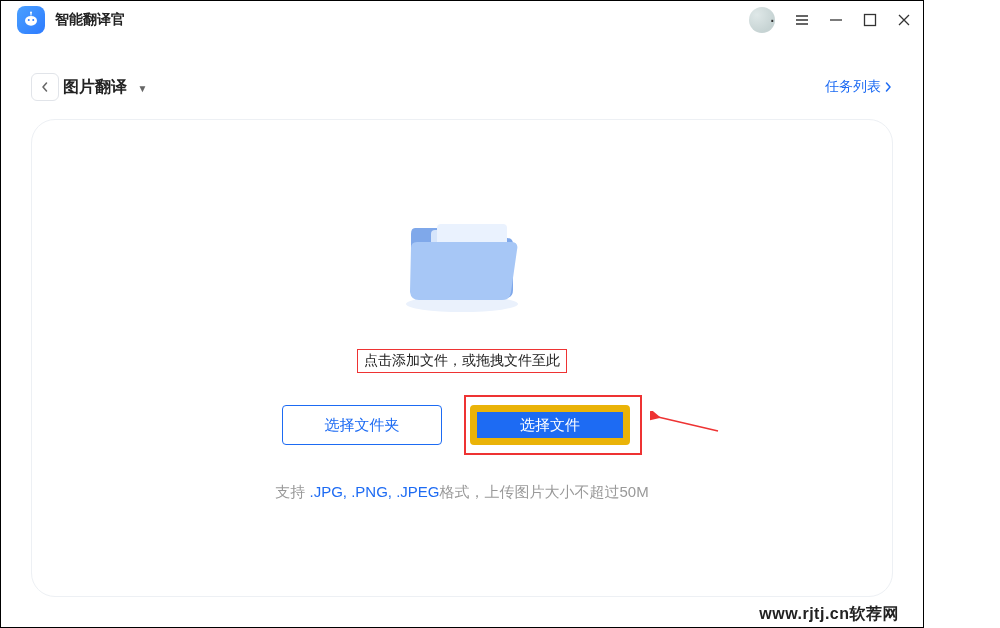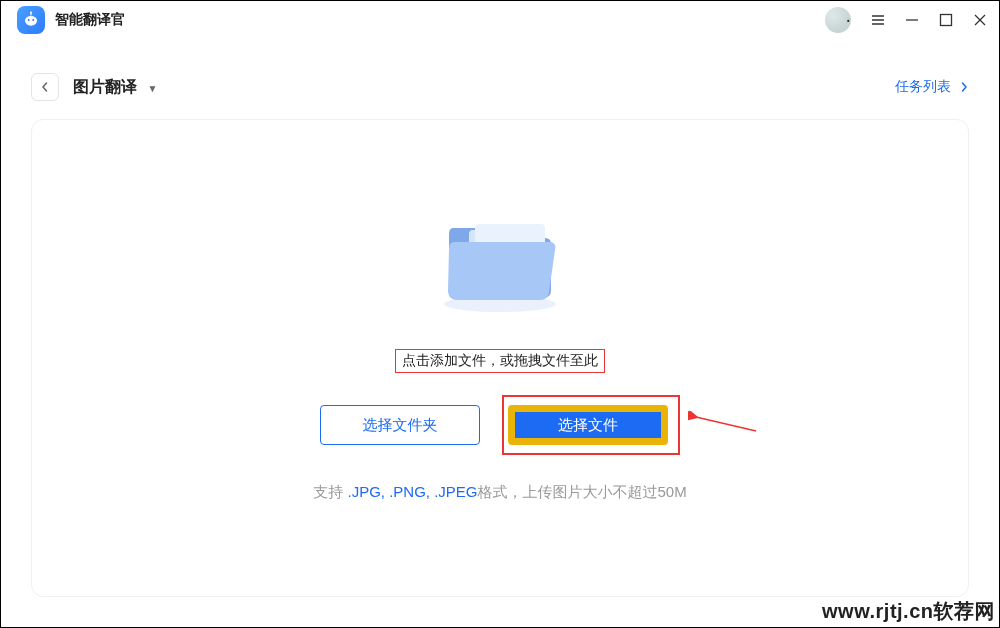--- a/index.html
+++ b/index.html
@@ -1,48 +1,48 @@
 <!DOCTYPE html>
 <html><head>
   <meta charset="utf-8">
   <style>
     * { box-sizing: border-box; margin: 0; padding: 0; }
     html, body { width: 1000px; height: 628px; font-family: "Microsoft YaHei", "PingFang SC", sans-serif; background: #fff; overflow: hidden; }
-    .window { width: 1000px; height: 628px; border: 1px solid #000; display: flex; flex-direction: column; position: relative; }
+    .window { width: 924px; height: 628px; border: 1px solid #000; display: flex; flex-direction: column; position: relative; }
     .titlebar { height: 38px; display: flex; align-items: center; padding: 0 12px 0 16px; background: #fff; }
     .app-logo { width: 28px; height: 28px; border-radius: 8px; background: linear-gradient(135deg,#4aa0ff,#2d7bff); display: flex; align-items: center; justify-content: center; margin-right: 10px; }
     .app-logo svg { width: 18px; height: 18px; }
     .app-title { font-size: 14px; font-weight: 600; color: #222; }
     .title-spacer { flex: 1; }
     .title-right { display: flex; align-items: center; gap: 20px; }
     .avatar { width: 26px; height: 26px; border-radius: 50%; background: radial-gradient(circle at 30% 30%,#dfe8e8,#c6d3d3 70%); }
     .dot { font-size: 20px; color: #333; margin-left: -8px; margin-top: -10px; }
     .winbtn { width: 14px; height: 14px; display: flex; align-items: center; justify-content: center; color: #333; cursor: pointer; }
     .winbtn svg { width: 14px; height: 14px; }
     .header-row { display: flex; align-items: center; padding: 2px 30px 10px 30px; margin-top: 32px; }
     .back-btn { width: 28px; height: 28px; border: 1px solid #e1e4e9; border-radius: 6px; display: flex; align-items: center; justify-content: center; background: #fff; cursor: pointer; }
     .back-btn svg { width: 10px; height: 10px; color: #666; }
-    .page-title { font-size: 16px; font-weight: 600; color: #222; margin-left: 14px; }
+    .page-title { font-size: 16px; font-weight: 600; color: #222; margin-left: 4px; }
     .page-title-dd { margin-left: 6px; color: #666; font-size: 10px; }
     .header-spacer { flex: 1; }
-    .task-link { color: #1d6bf3; font-size: 14px; cursor: pointer; display: flex; align-items: center; gap: 8px; }
+    .task-link { color: #1d6bf3; font-size: 14px; cursor: pointer; display: flex; align-items: center; gap: 2px; }
     .task-link svg { width: 10px; height: 10px; }
-    .card { margin: 8px 30px 30px 30px; flex: 1; border: 1px solid #edf0f4; border-radius: 12px; display: flex; flex-direction: column; align-items: center; justify-content: center; background: #fff; }
+    .card { margin: 8px 30px 30px 30px; flex: 1; border: 1px solid #edf0f4; border-radius: 24px; display: flex; flex-direction: column; align-items: center; justify-content: center; background: #fff; }
     .folder-icon { width: 130px; height: 105px; position: relative; margin-bottom: 40px; margin-top: -10px; }
     .instruction { font-size: 14px; color: #222; border: 1px solid #e33; padding: 2px 6px; }
     .btn-row { display: flex; gap: 22px; margin-top: 22px; align-items: center; }
     .btn { width: 160px; height: 40px; border-radius: 4px; font-size: 15px; display: flex; align-items: center; justify-content: center; cursor: pointer; }
     .btn-outline { border: 1px solid #1d6bf3; color: #1d6bf3; background: #fff; }
     .btn-primary { background: #1d6bf3; color: #fff; border: 7px solid #eab308; }
     .btn-primary-wrap { border: 2px solid #e33; padding: 8px 10px 8px 4px; position: relative; }
     .hint { margin-top: 28px; font-size: 15px; color: #999; }
     .hint .fmt { color: #1d6bf3; }
     .arrow-anno { position: absolute; right: -80px; top: 50%; transform: translateY(-50%); }
     .arrow-anno svg { width: 70px; height: 24px; }
-    .watermark { position: absolute; right: 4px; bottom: 2px; font-size: 20px; font-weight: 700; color: #222; font-family: Arial, "Microsoft YaHei", sans-serif; letter-spacing: 0.5px; }
+    .watermark { position: absolute; right: 24px; bottom: 2px; font-size: 16px; font-weight: 700; color: #222; font-family: Arial, "Microsoft YaHei", sans-serif; letter-spacing: 0.5px; }
   </style>
 </head>
 <body>
 
 <div class="window">
 
   <div class="titlebar">
     <div class="app-logo">
       <svg viewBox="0 0 24 24">
         <ellipse cx="12" cy="13" rx="8" ry="6.5" fill="#fff"></ellipse>

